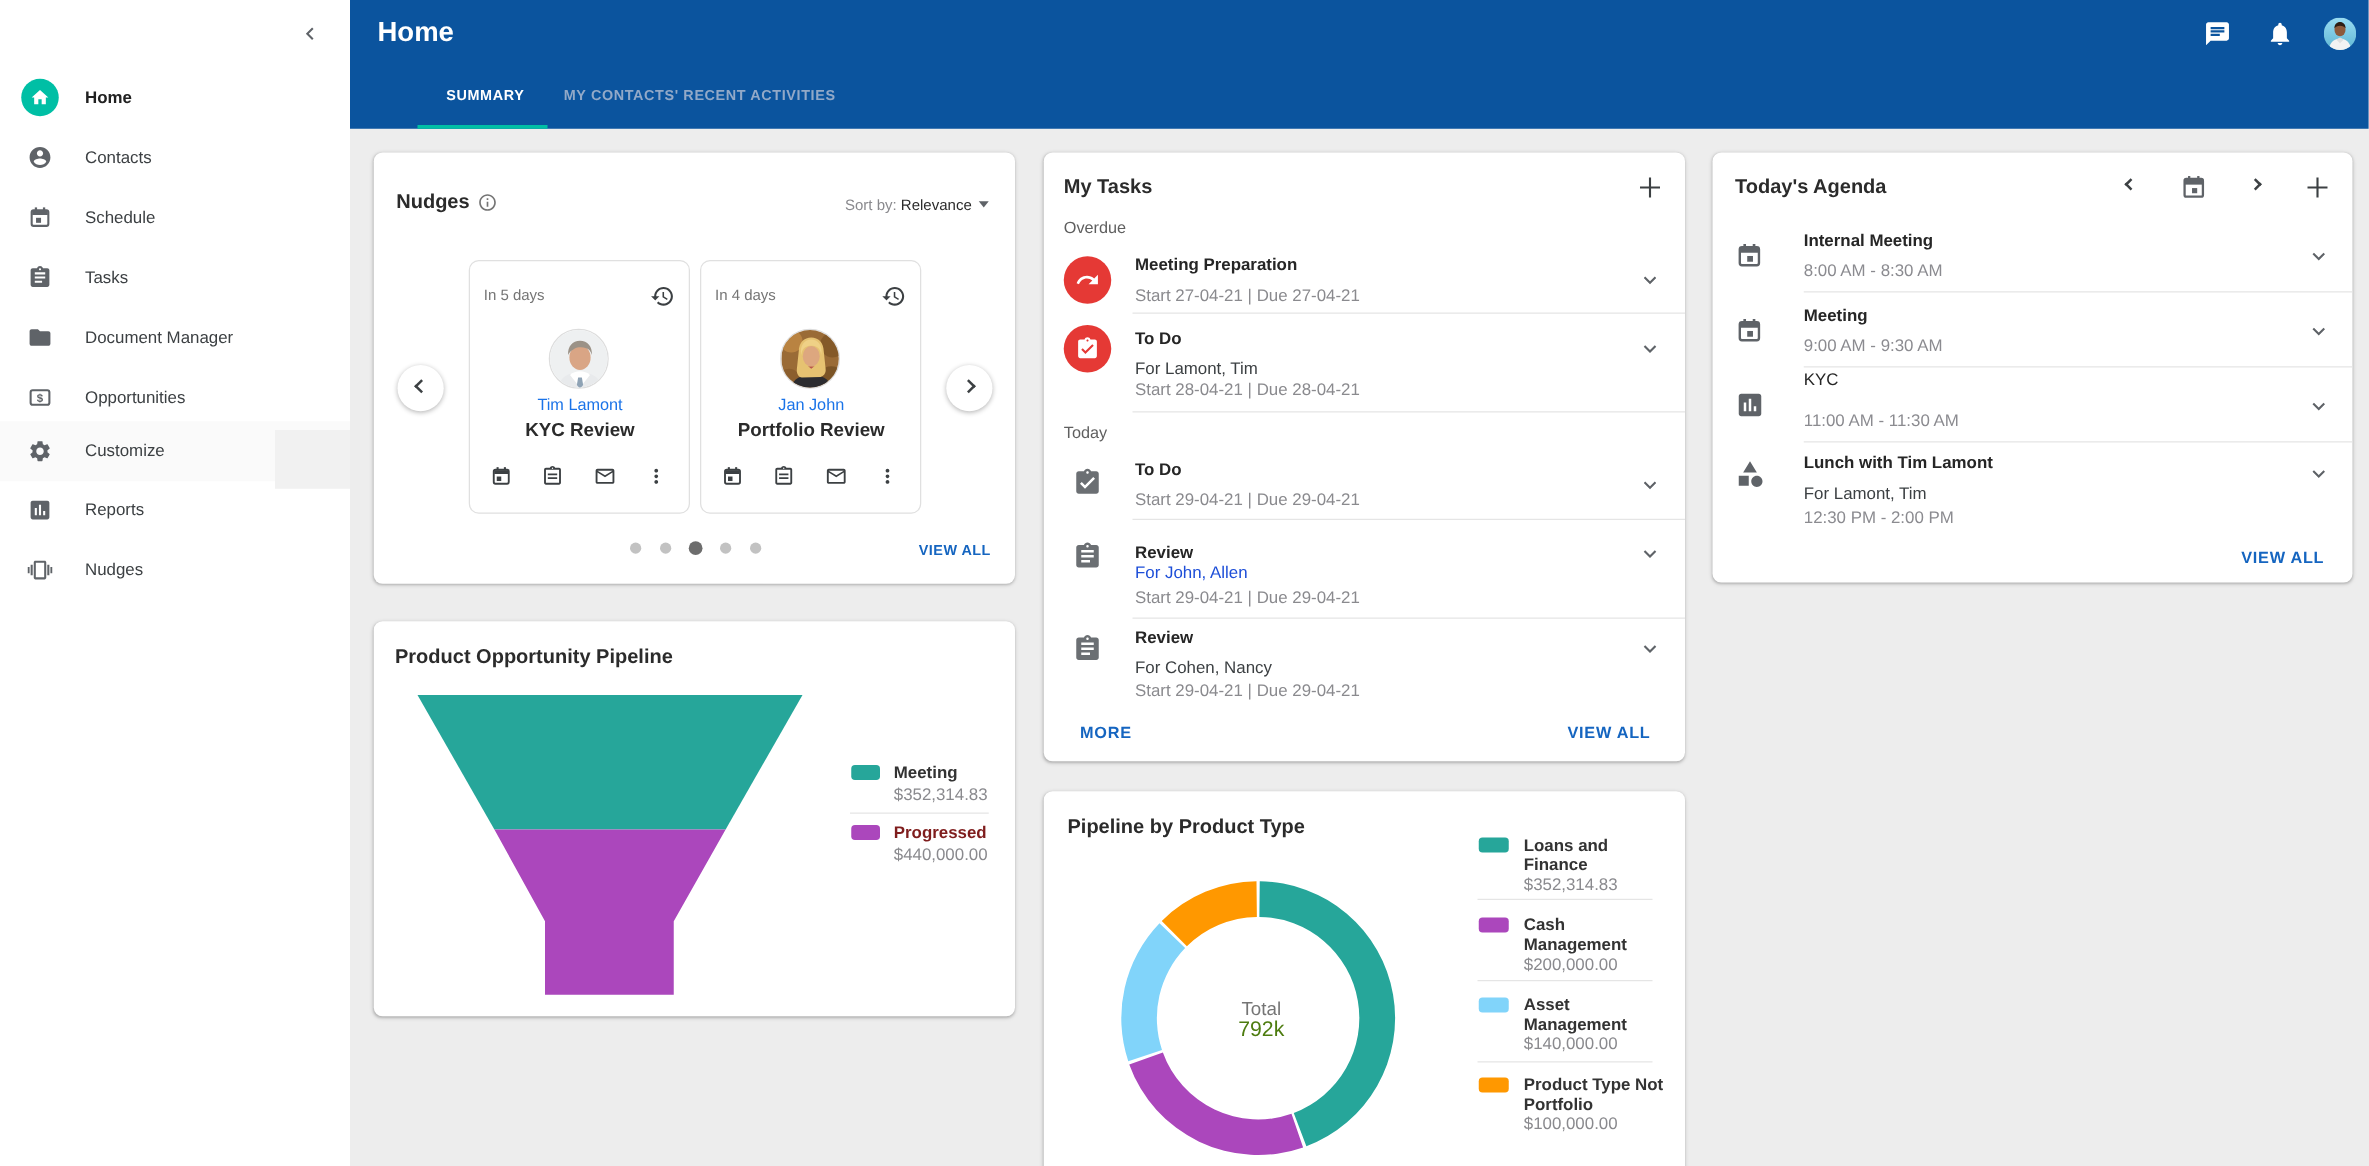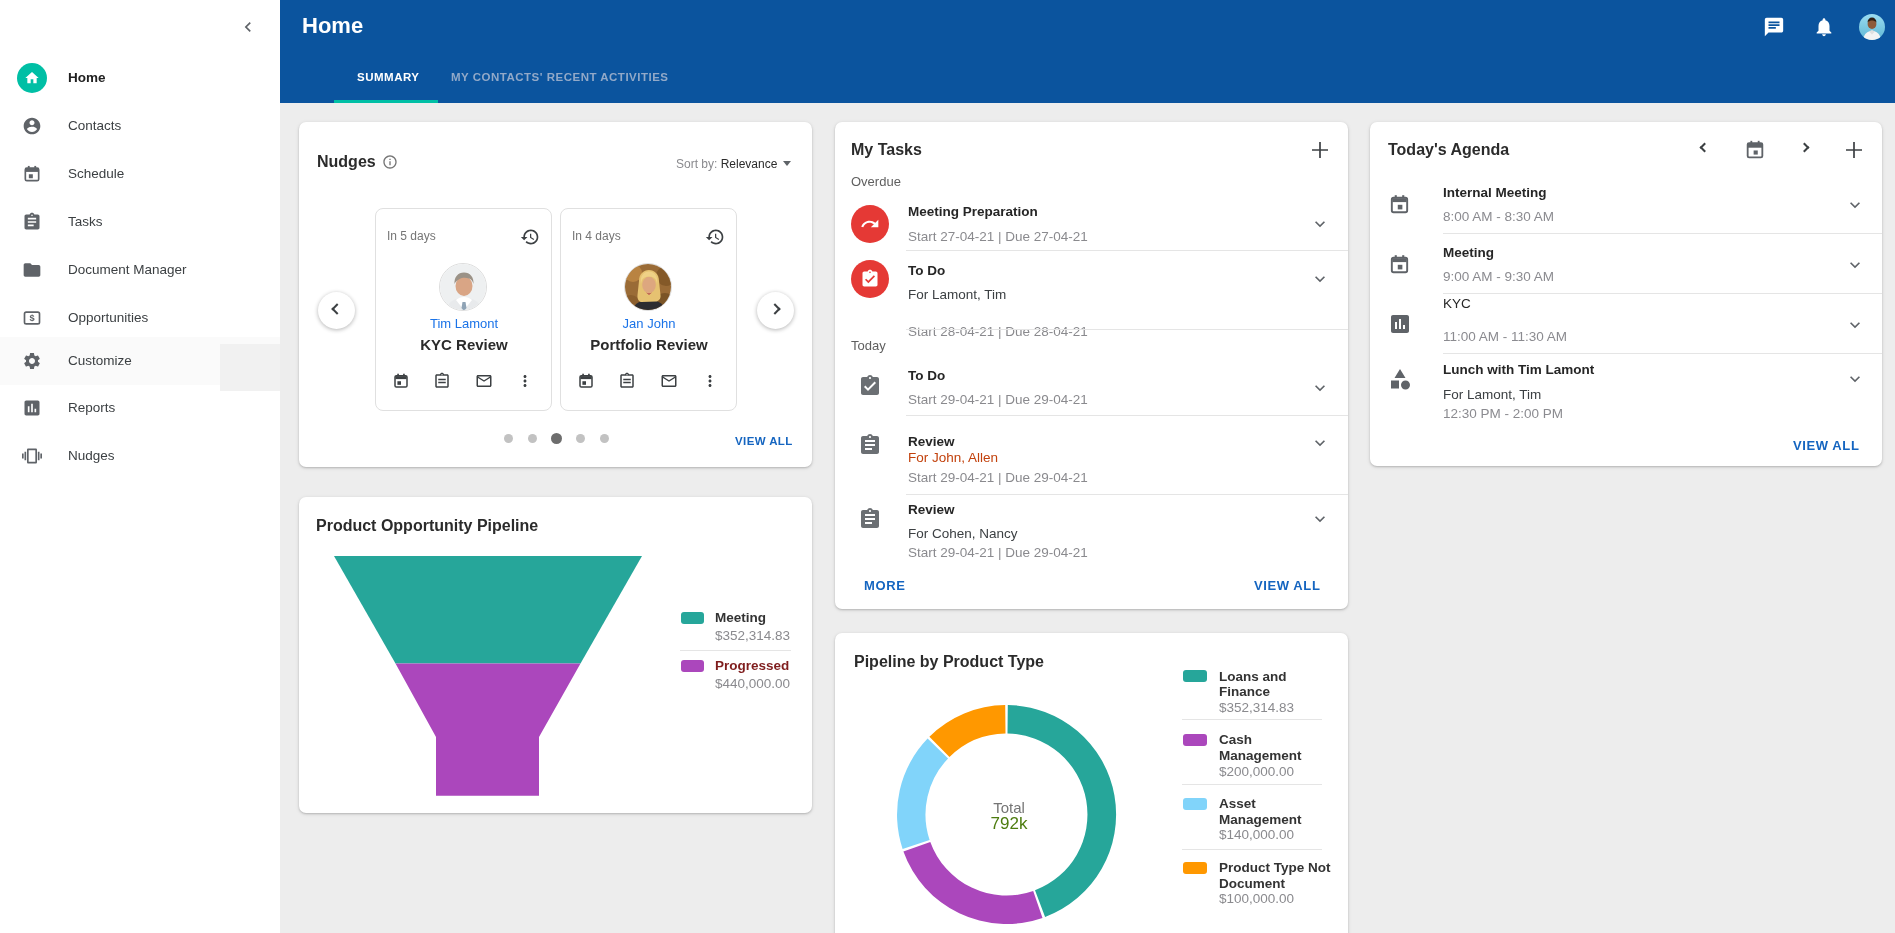--- a/index.html
+++ b/index.html
@@ -283,21 +283,21 @@
   <div class="divider" style="left:906px;top:250px;width:442px;"></div>
 
   <div class="abs" style="left:851px;top:260px;width:38px;height:38px;border-radius:50%;background:#e53935;"></div>
   <div class="abs" style="left:860px;top:269px;">
     <svg width="20" height="20" viewBox="0 0 24 24">
         <path d="M19 3h-4.18C14.4 1.84 13.3 1 12 1c-1.3 0-2.4.84-2.82 2H5c-1.1 0-2 .9-2 2v14c0 1.1.9 2 2 2h14c1.1 0 2-.9 2-2V5c0-1.1-.9-2-2-2zm-7 0c.55 0 1 .45 1 1s-.45 1-1 1-1-.45-1-1 .45-1 1-1zm-2 14-4-4 1.41-1.41L10 14.17l6.59-6.59L18 9l-8 8z" fill="#fff"></path>
       </svg>
   </div>
   <div class="abs t-bold" style="left:908px;top:263px;font-size:13.5px;font-weight:700;">To Do</div>
   <div class="abs" style="left:908px;top:287px;font-size:13.5px;color:#3c4043;">For Lamont, Tim</div>
-  <div class="abs sub" style="left:908px;top:324px;text-align:right;">Start 28-04-21 | Due 28-04-21</div>
+  <div class="abs sub" style="left:908px;top:304px;text-align:right;">Start 28-04-21 | Due 28-04-21</div>
   <div class="abs" style="left:1310px;top:269px;">
       <svg width="20" height="20" viewBox="0 0 24 24">
         <path d="M16.59 8.59 12 13.17 7.41 8.59 6 10l6 6 6-6z" fill="#5f6368"></path>
       </svg>
     </div>
   <div class="divider" style="left:906px;top:329px;width:442px;"></div>
 
   <div class="abs" style="left:851px;top:338px;font-size:13px;color:#5f5f5f;">Today</div>
 
   <div class="abs" style="left:858px;top:374px;">
@@ -313,21 +313,21 @@
       </svg>
     </div>
   <div class="divider" style="left:906px;top:415px;width:442px;"></div>
 
   <div class="abs" style="left:858px;top:433px;">
     <svg width="24" height="24" viewBox="0 0 24 24">
         <path d="M19 3h-4.18C14.4 1.84 13.3 1 12 1c-1.3 0-2.4.84-2.82 2H5c-1.1 0-2 .9-2 2v14c0 1.1.9 2 2 2h14c1.1 0 2-.9 2-2V5c0-1.1-.9-2-2-2zm-7 0c.55 0 1 .45 1 1s-.45 1-1 1-1-.45-1-1 .45-1 1-1zm2 14H7v-2h7v2zm3-4H7v-2h10v2zm0-4H7V7h10v2z" fill="#6b6f73"></path>
       </svg>
   </div>
   <div class="abs t-bold" style="left:908px;top:434px;font-size:13.5px;font-weight:700;">Review</div>
-  <div class="abs" style="left:908px;top:450px;font-size:13.5px;color:#c2410c;">For John, Allen</div>
+  <div class="abs" style="left:908px;top:450px;font-size:13.5px;color:#1d4ed8;">For John, Allen</div>
   <div class="abs sub" style="left:908px;top:470px;">Start 29-04-21 | Due 29-04-21</div>
   <div class="abs" style="left:1310px;top:433px;">
       <svg width="20" height="20" viewBox="0 0 24 24">
         <path d="M16.59 8.59 12 13.17 7.41 8.59 6 10l6 6 6-6z" fill="#5f6368"></path>
       </svg>
     </div>
   <div class="divider" style="left:906px;top:494px;width:442px;"></div>
 
   <div class="abs" style="left:858px;top:507px;">
     <svg width="24" height="24" viewBox="0 0 24 24">
@@ -372,21 +372,21 @@
   <div class="divider" style="left:1182px;top:784px;width:140px;"></div>
 
   <div class="abs" style="left:1183px;top:798px;width:24px;height:12px;border-radius:3px;background:#81d4fa;"></div>
   <div class="abs" style="left:1219px;top:796px;font-size:13.5px;font-weight:700;color:#333;">Asset</div>
   <div class="abs" style="left:1219px;top:812px;font-size:13.5px;font-weight:700;color:#333;">Management</div>
   <div class="abs sub" style="left:1219px;top:827px;">$140,000.00</div>
   <div class="divider" style="left:1182px;top:849px;width:140px;"></div>
 
   <div class="abs" style="left:1183px;top:862px;width:24px;height:12px;border-radius:3px;background:#ff9800;"></div>
   <div class="abs" style="left:1219px;top:860px;font-size:13.5px;font-weight:700;color:#333;">Product Type Not</div>
-  <div class="abs" style="left:1219px;top:876px;font-size:13.5px;font-weight:700;color:#333;">Document</div>
+  <div class="abs" style="left:1219px;top:876px;font-size:13.5px;font-weight:700;color:#333;">Portfolio</div>
   <div class="abs sub" style="left:1219px;top:891px;">$100,000.00</div>
 
   <div class="card" style="left:1370px;top:122px;width:512px;height:344px;"></div>
   <div class="ct" style="left:1388px;top:141px;">Today's Agenda</div>
   <div class="abs" style="left:1701px;top:144px;width:7px;height:7px;border-left:2px solid #3c4043;border-bottom:2px solid #3c4043;transform:rotate(45deg);"></div>
   <div class="abs" style="left:1744px;top:139px;">
     <svg width="22" height="22" viewBox="0 0 24 24">
       <rect x="4" y="4.5" width="16" height="15.5" rx="1.5" fill="none" stroke="#5f6368" stroke-width="2"></rect>
       <rect x="4" y="4.5" width="16" height="5" fill="#5f6368"></rect>
       <rect x="7" y="2" width="2" height="3" fill="#5f6368"></rect>

